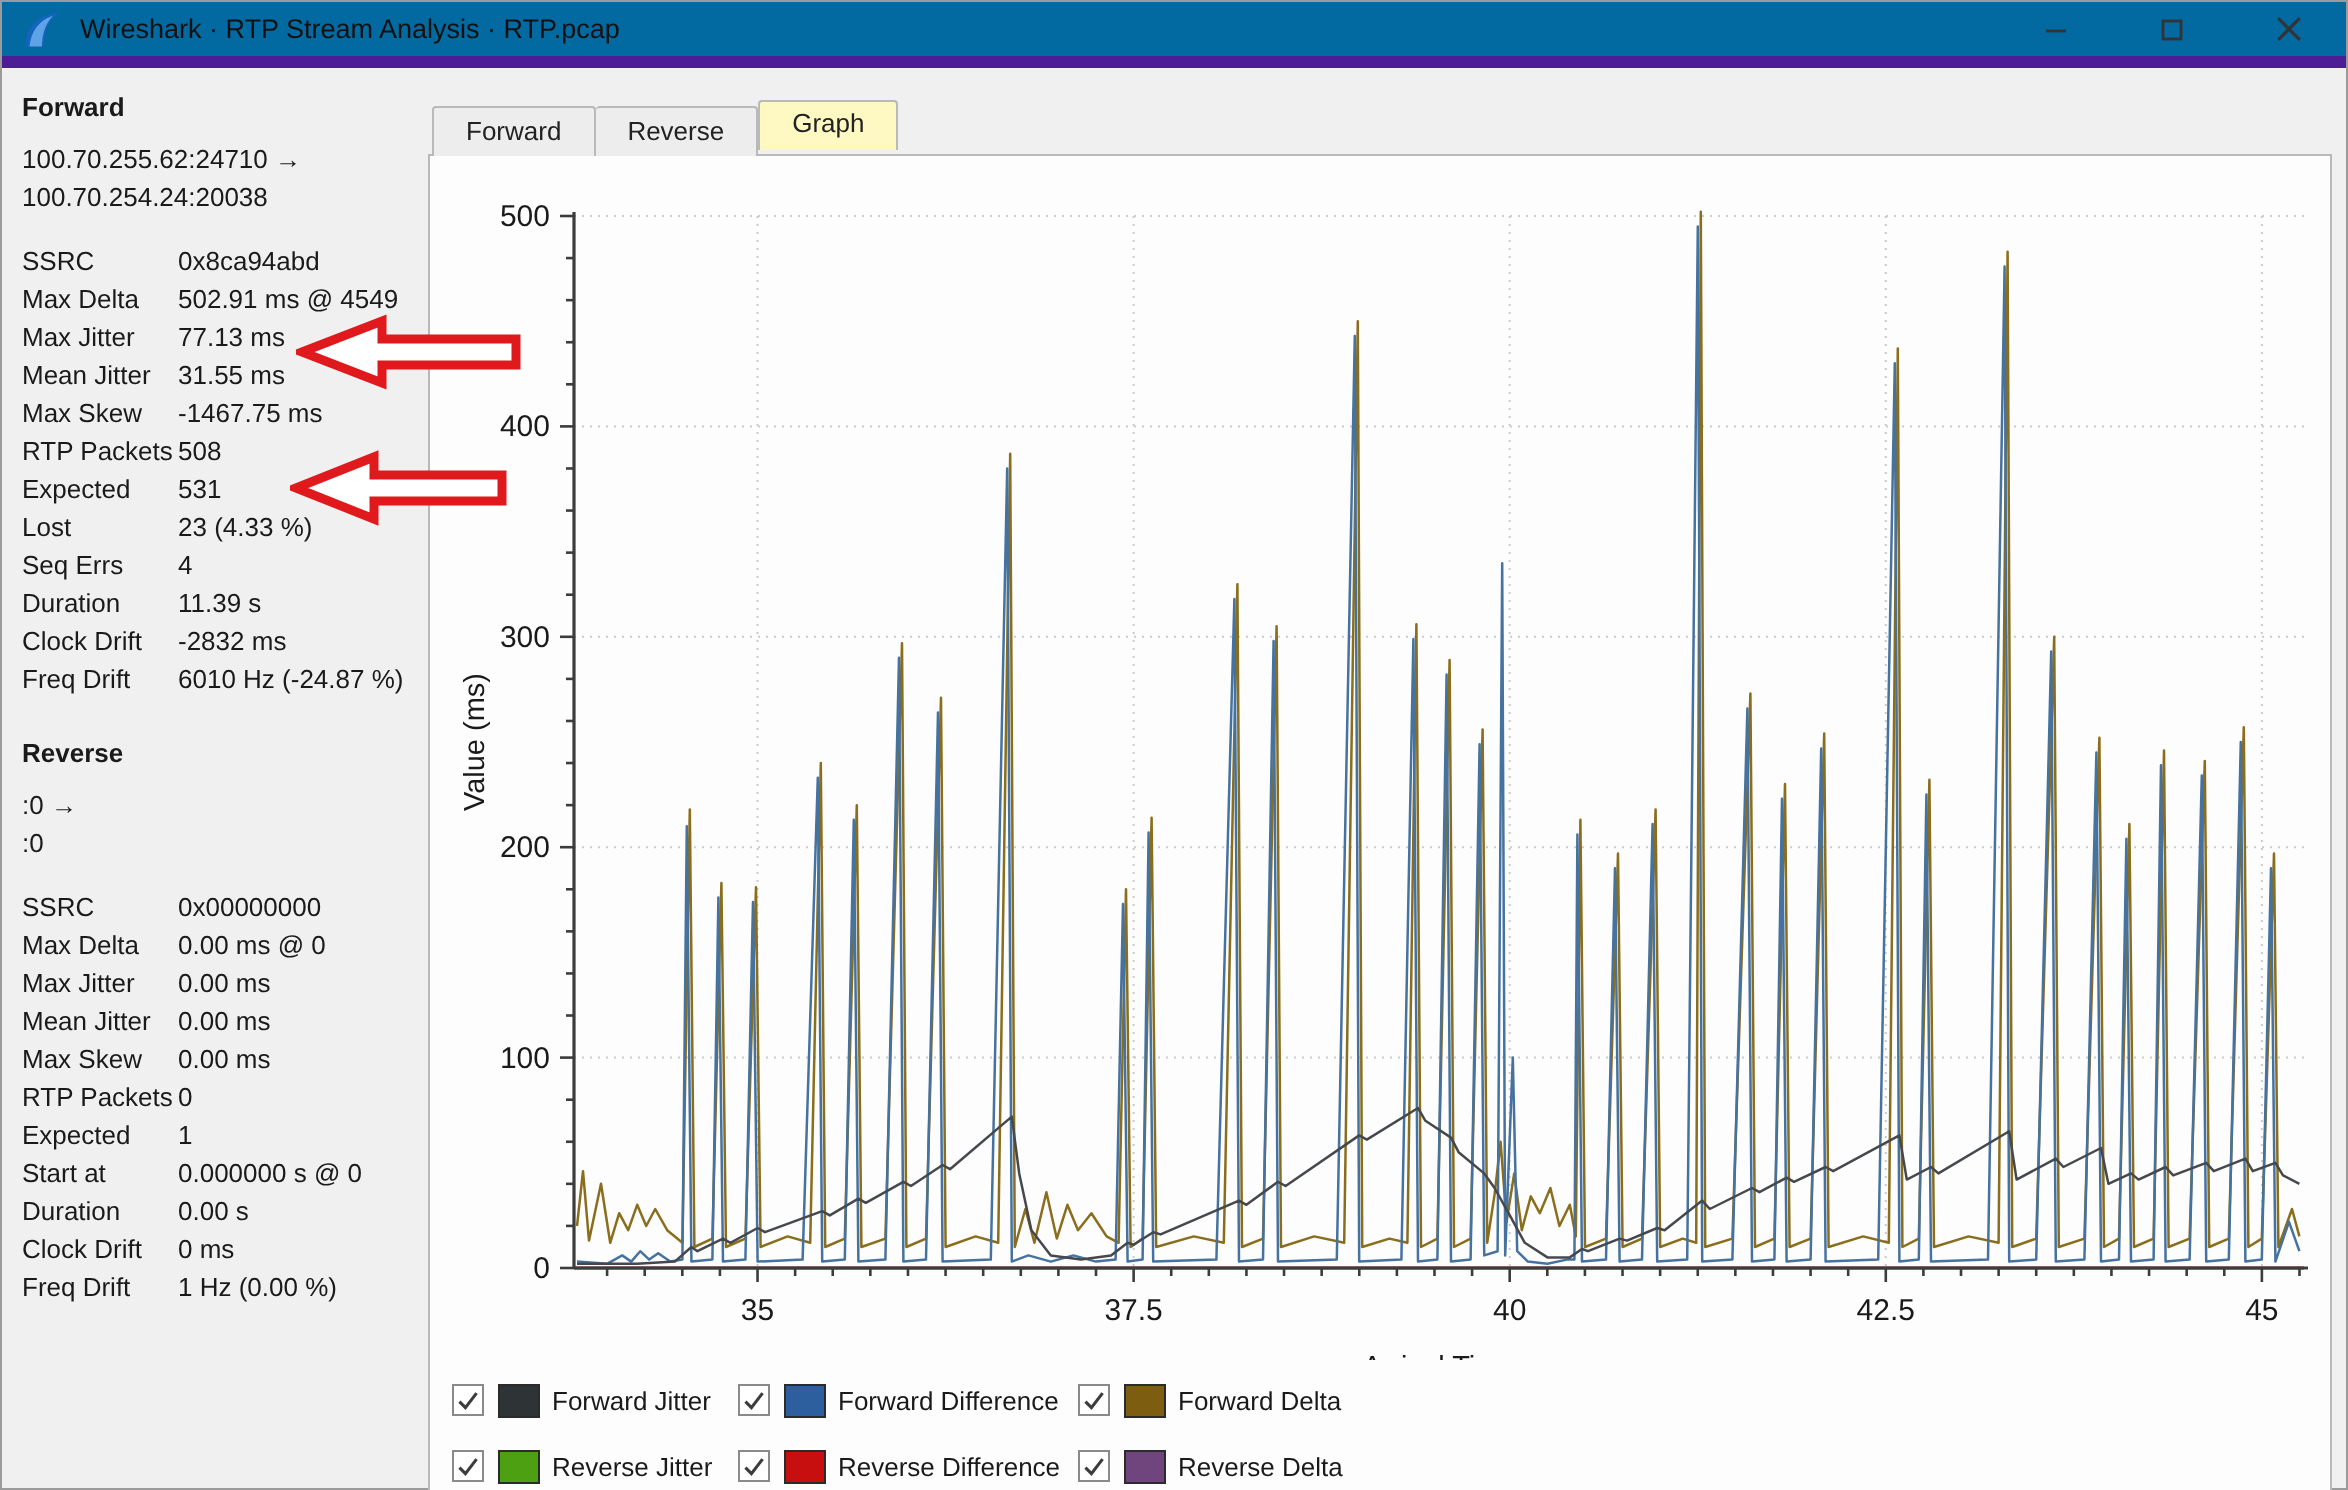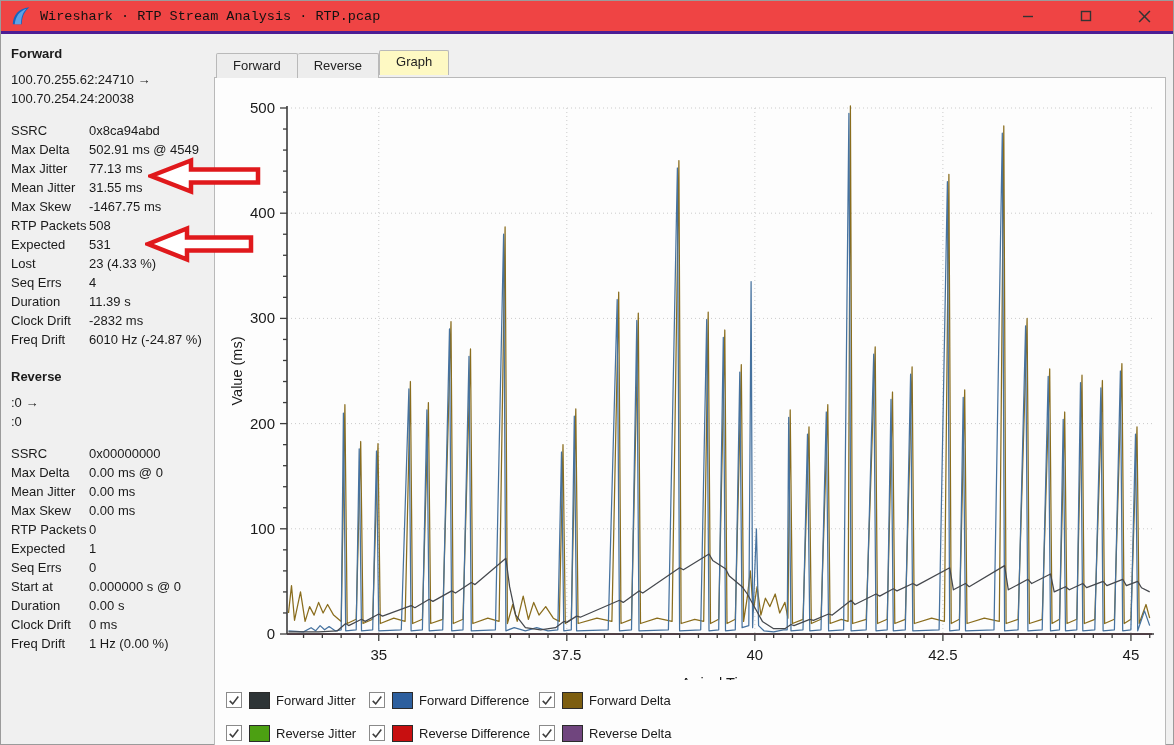--- a/index.html
+++ b/index.html
@@ -6,21 +6,21 @@
   html,body { width:1174px; height:745px; }
   body {
     font-family:"Liberation Sans", sans-serif;
     font-size:13px; color:#1a1a1a;
     background:#f0f0f0; position:relative; overflow:hidden;
   }
   .window { position:absolute; inset:0; border:1px solid #9b9b9b; background:#f0f0f0; }
 
   
   .titlebar { position:absolute; left:0; top:0; width:100%; height:33px;
-    background:#ef4444; display:flex; align-items:center; border-bottom:3px solid #4c1d95;font-family:Liberation Mono, monospace; }
+    background:#0369a1; display:flex; align-items:center; border-bottom:6px solid #4c1d95; }
   .app-icon { width:22px; height:22px; margin:0 8px 0 9px; }
   .title-text { font-size:13.5px; color:#111; }
   .win-controls { margin-left:auto; display:flex; height:100%; }
   .win-btn { width:58px; height:100%; display:flex; align-items:center; justify-content:center;
     color:#222; font-size:15px; cursor:default; }
   .win-btn svg { display:block; }
 
   
   .sidebar { position:absolute; left:0; top:33px; width:207px; bottom:0;
     background:#f0f0f0; padding:12px 4px 0 10px; }
@@ -113,25 +113,25 @@
         <div class="stat-row"><span class="stat-label">Freq Drift</span><span class="stat-value">6010 Hz (-24.87 %)</span></div>
       </div>
 
     <div class="section-gap"></div>
     <div class="section-heading">Reverse</div>
     <div class="flow-line">:0 →</div>
     <div class="flow-line">:0</div>
     <div class="stats-block" id="rev-stats">
         <div class="stat-row"><span class="stat-label">SSRC</span><span class="stat-value">0x00000000</span></div>
         <div class="stat-row"><span class="stat-label">Max Delta</span><span class="stat-value">0.00 ms @ 0</span></div>
+        <div class="stat-row"><span class="stat-label">Max Jitter</span><span class="stat-value">0.00 ms</span></div>
         <div class="stat-row"><span class="stat-label">Mean Jitter</span><span class="stat-value">0.00 ms</span></div>
         <div class="stat-row"><span class="stat-label">Max Skew</span><span class="stat-value">0.00 ms</span></div>
         <div class="stat-row"><span class="stat-label">RTP Packets</span><span class="stat-value">0</span></div>
         <div class="stat-row"><span class="stat-label">Expected</span><span class="stat-value">1</span></div>
-        <div class="stat-row"><span class="stat-label">Seq Errs</span><span class="stat-value">0</span></div>
         <div class="stat-row"><span class="stat-label">Start at</span><span class="stat-value">0.000000 s @ 0</span></div>
         <div class="stat-row"><span class="stat-label">Duration</span><span class="stat-value">0.00 s</span></div>
         <div class="stat-row"><span class="stat-label">Clock Drift</span><span class="stat-value">0 ms</span></div>
         <div class="stat-row"><span class="stat-label">Freq Drift</span><span class="stat-value">1 Hz (0.00 %)</span></div>
       </div>
   </div>
 
   <div class="tabbar">
     <div class="tab">
         <span>Forward</span>

